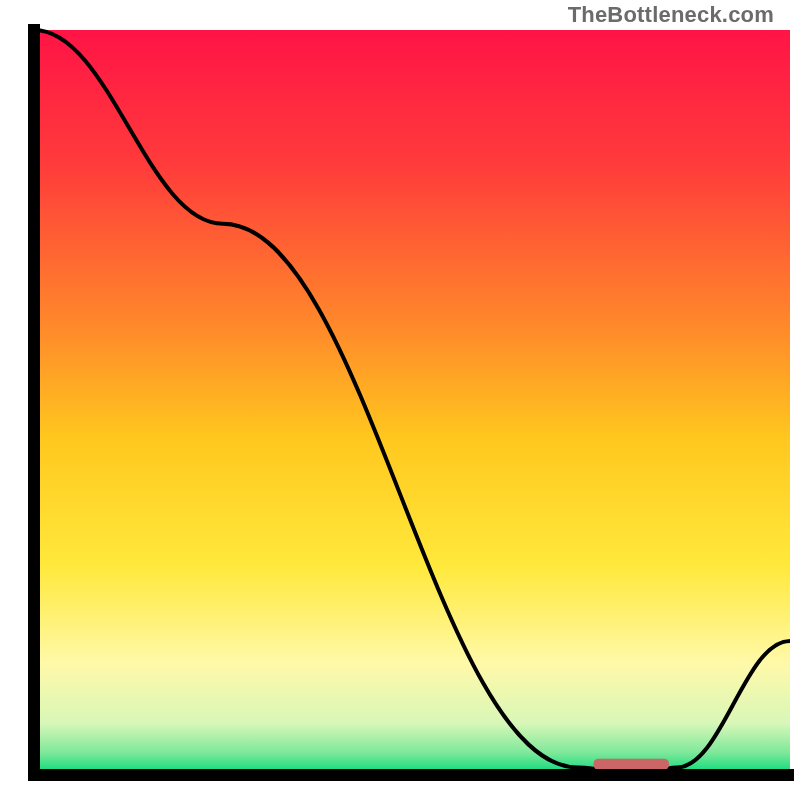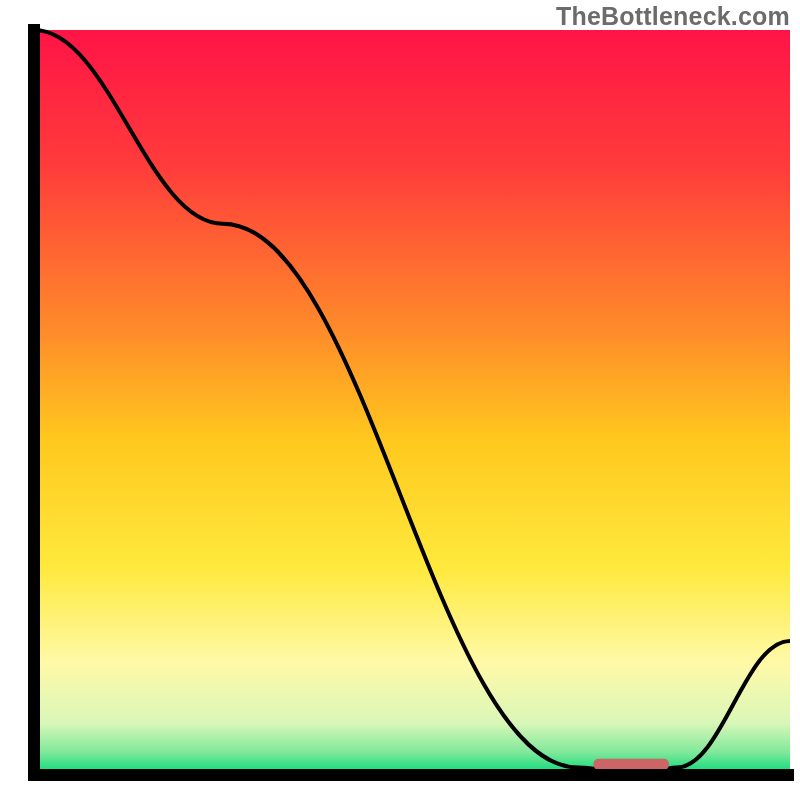--- a/index.html
+++ b/index.html
@@ -12,23 +12,23 @@
     overflow: hidden;
   }
   .wrap {
     position: relative;
     width: 800px;
     height: 800px;
   }
   .watermark {
     position: absolute;
     top: 2px;
-    right: 10px;
+    right: 26px;
     color: #6b6b6b;
-    font-size: 25px;
+    font-size: 22px;
     font-weight: 600;
     letter-spacing: 0.2px;
     user-select: none;
   }
   svg.chart {
     position: absolute;
     left: 0; top: 0;
     width: 800px; height: 800px;
   }
 </style>

